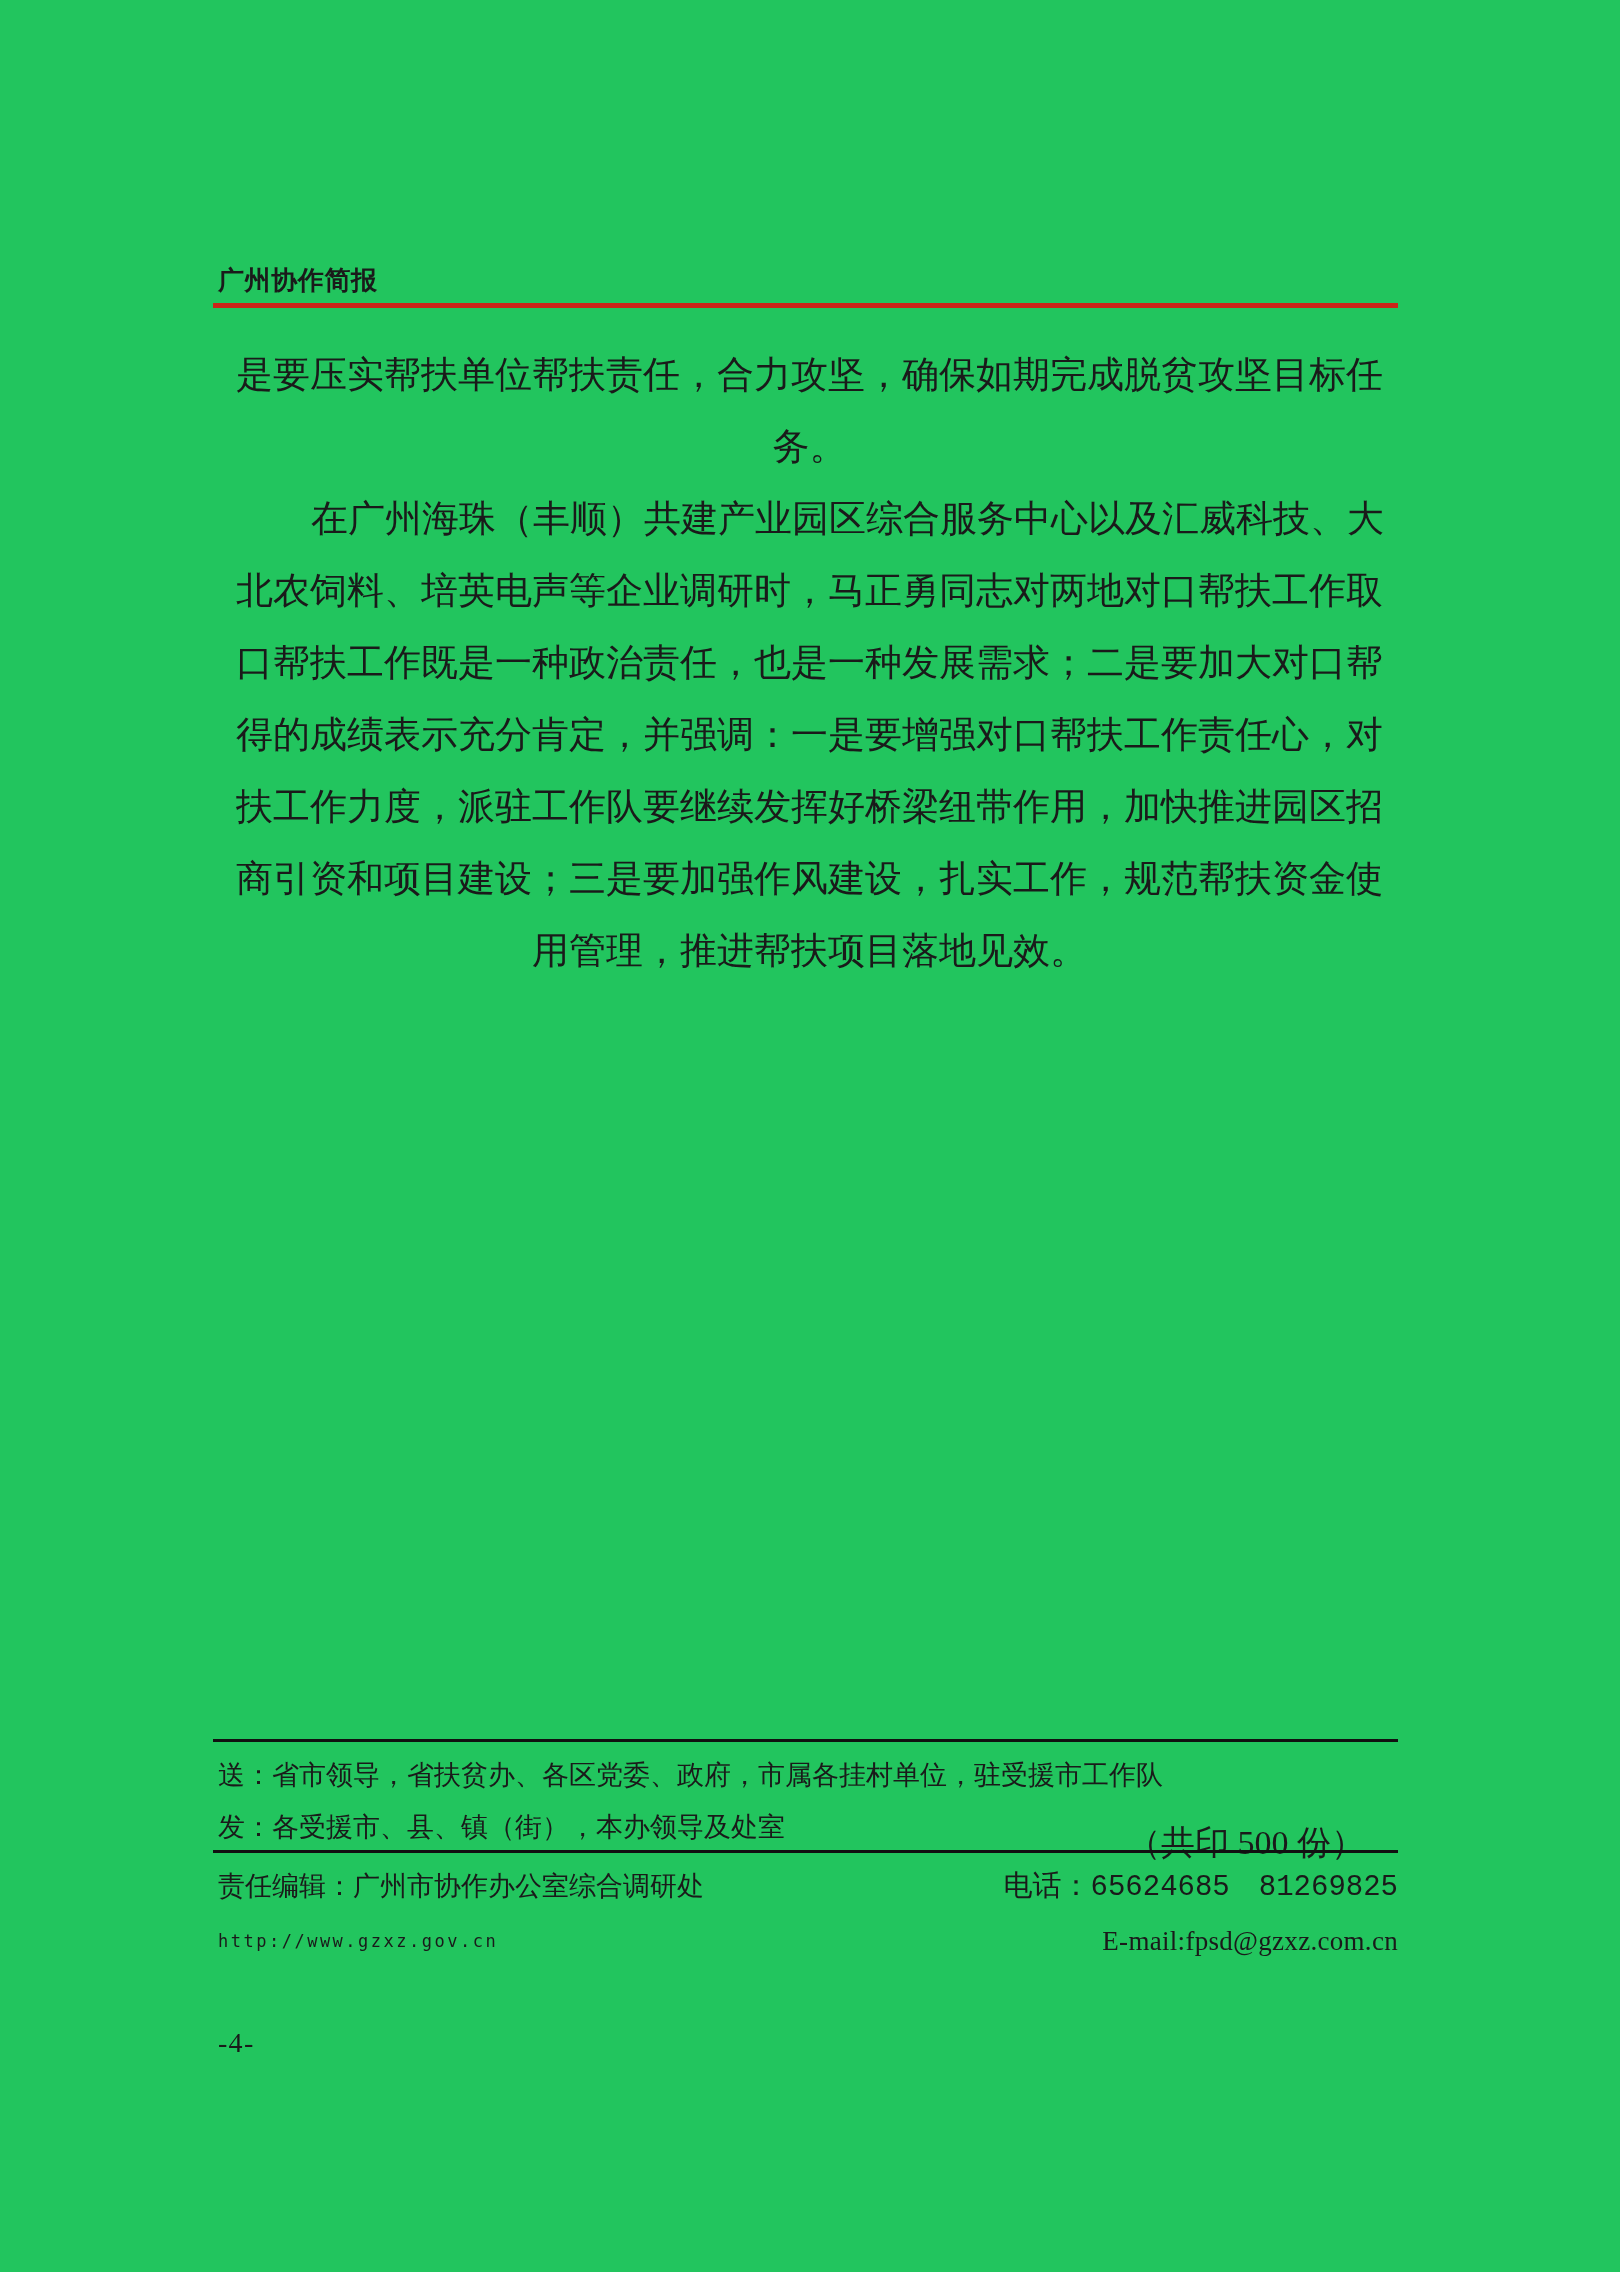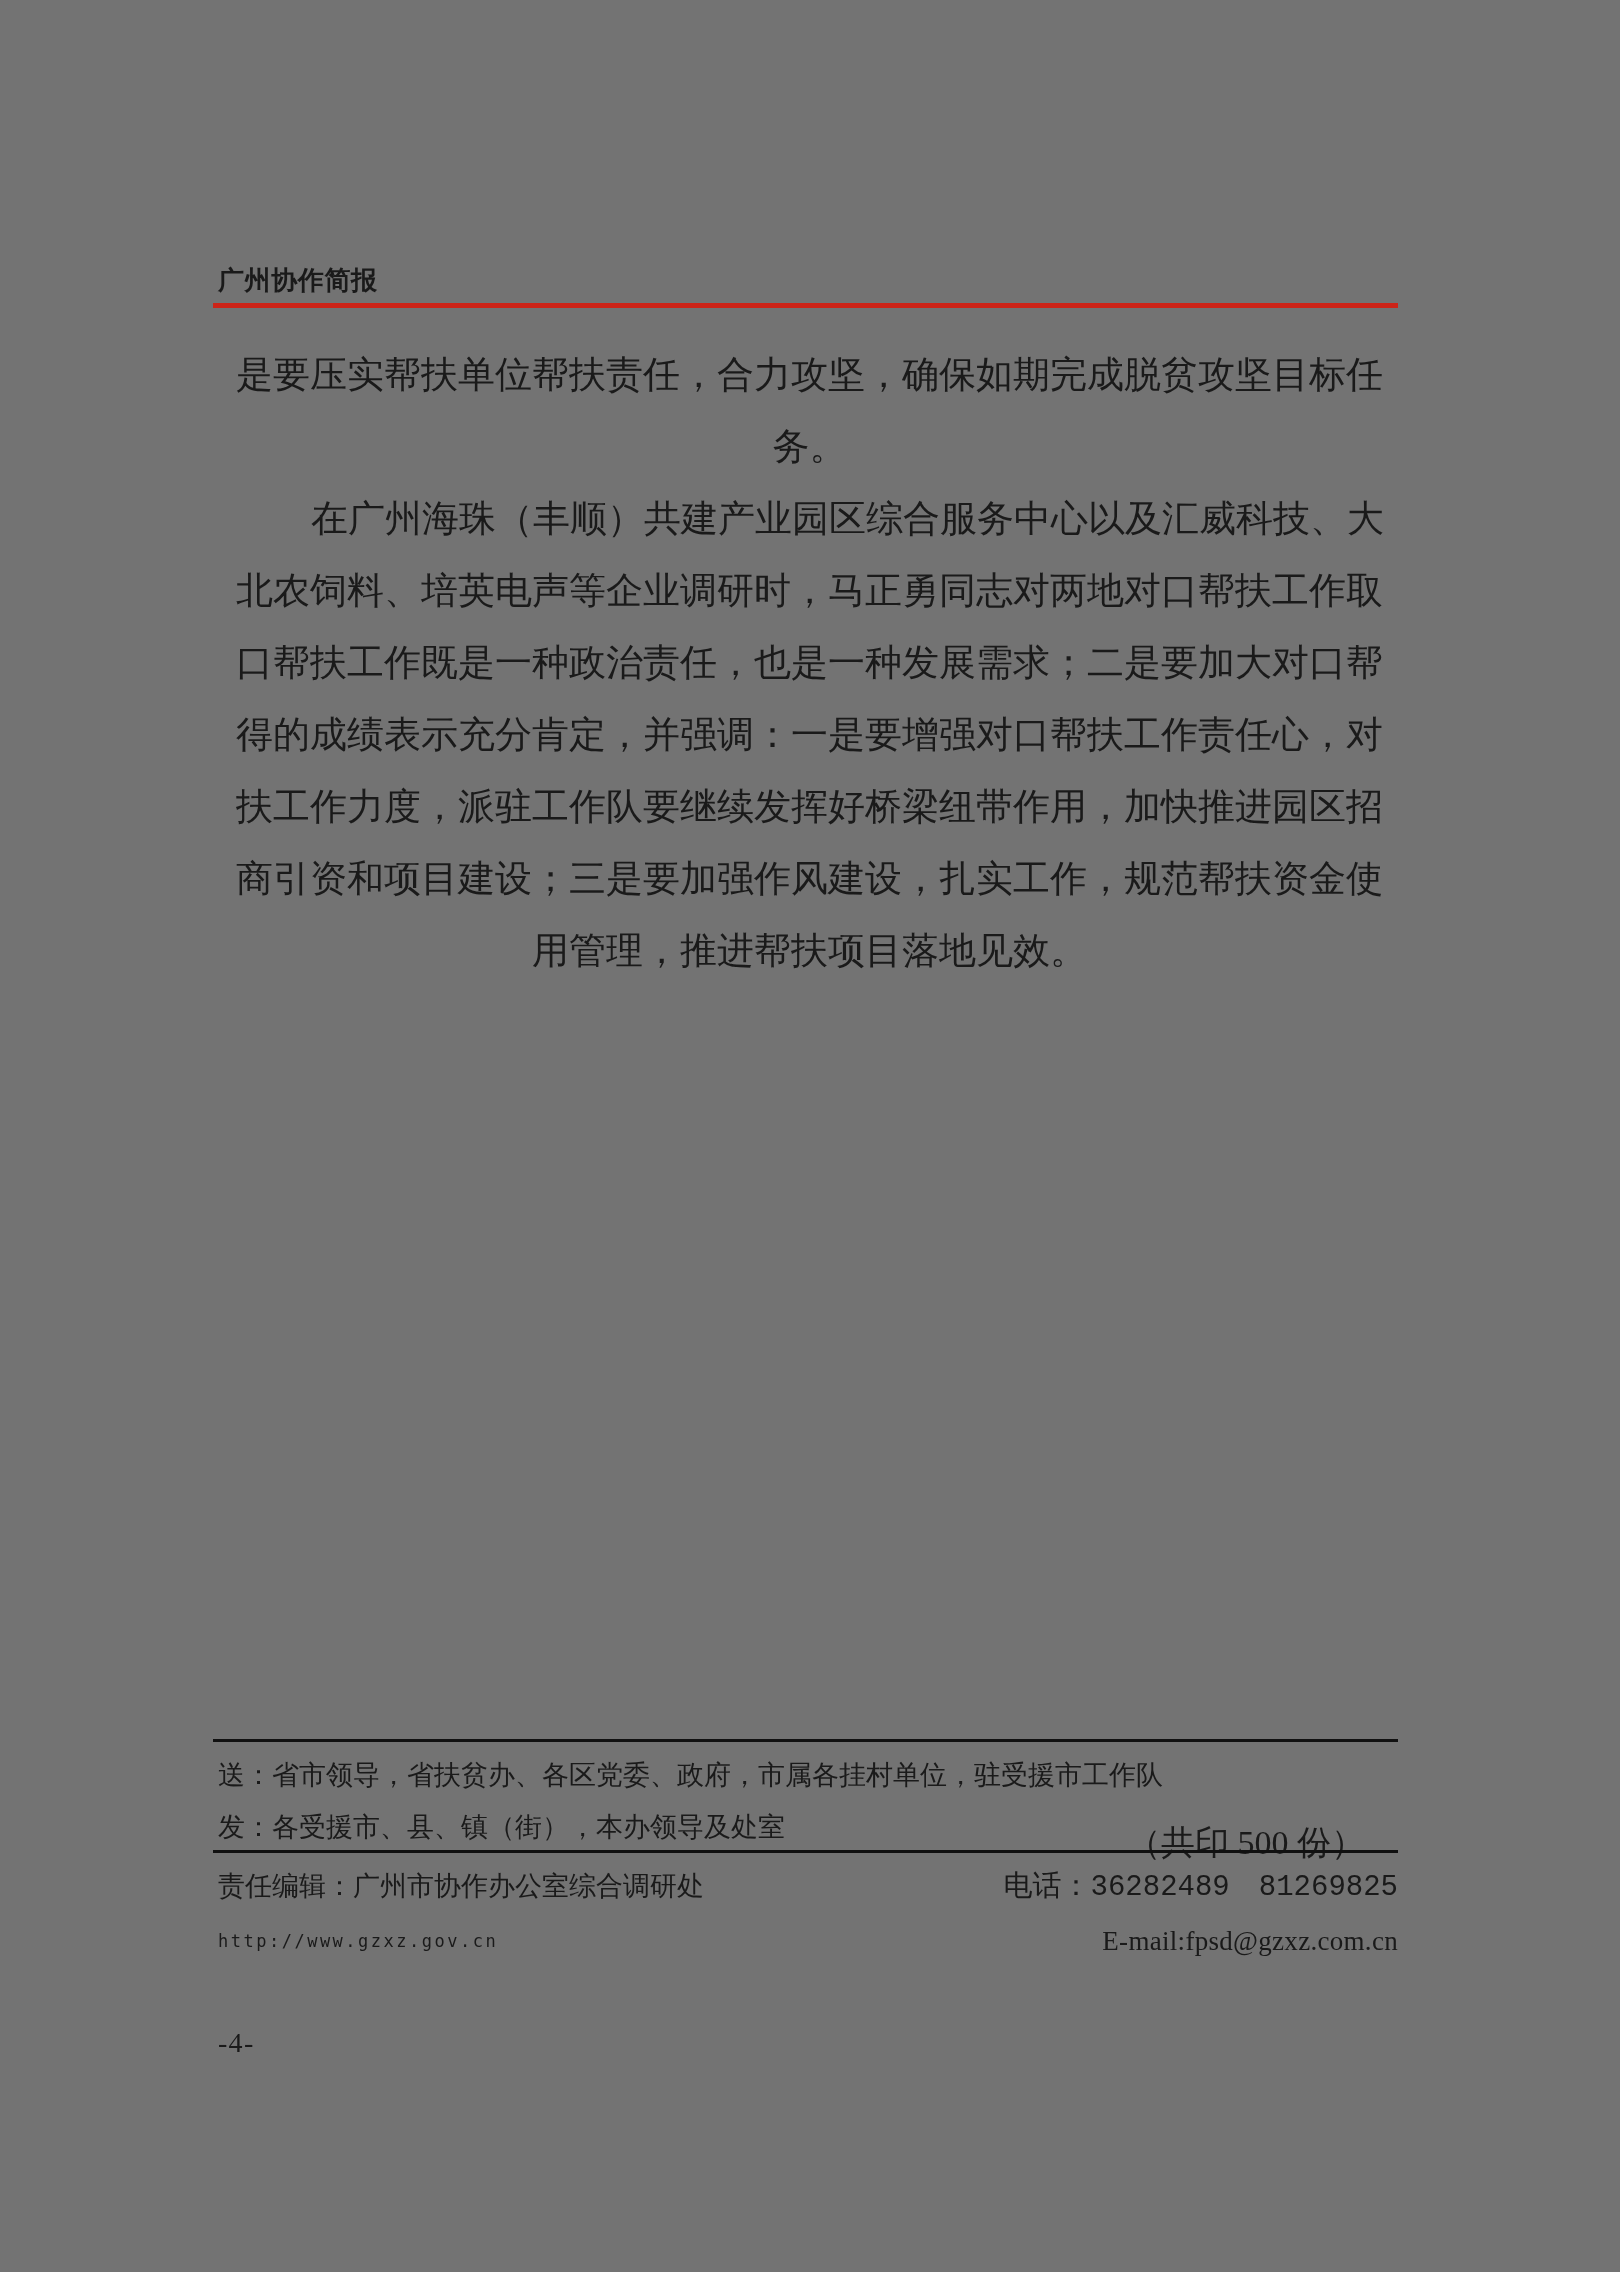--- a/index.html
+++ b/index.html
@@ -4,21 +4,21 @@
 <style>
   html, body {
     margin: 0;
     padding: 0;
     background: #ffffff;
   }
   .page {
     position: relative;
     width: 1620px;
     height: 2273px;
-    background: #737373;
+    background: #22c55e;
     overflow: hidden;
     font-family: "Liberation Serif", "DejaVu Serif", serif;
     color: #1a1a1a;
   }
   
   .masthead {
     position: absolute;
     left: 218px;
     top: 263px;
     font-size: 26px;
@@ -157,21 +157,21 @@
 
   <div class="issue-row">
     <span>发：各受援市、县、镇（街），本办领导及处室</span>
     <span class="print-count">（共印 500 份）</span>
   </div>
 
   <div class="hrule rule-bottom" style="background: rgb(17, 17, 17);"></div>
 
   <div class="editor-row">
     <span>责任编辑：广州市协作办公室综合调研处</span>
-    <span class="phone">电话：36282489　81269825</span>
+    <span class="phone">电话：65624685　81269825</span>
   </div>
 
   <div class="contact-row">
     <span class="url">http://www.gzxz.gov.cn</span>
     <span class="email">E-mail:fpsd@gzxz.com.cn</span>
   </div>
 
   <div class="page-number">-4-</div>
 
 </div>

